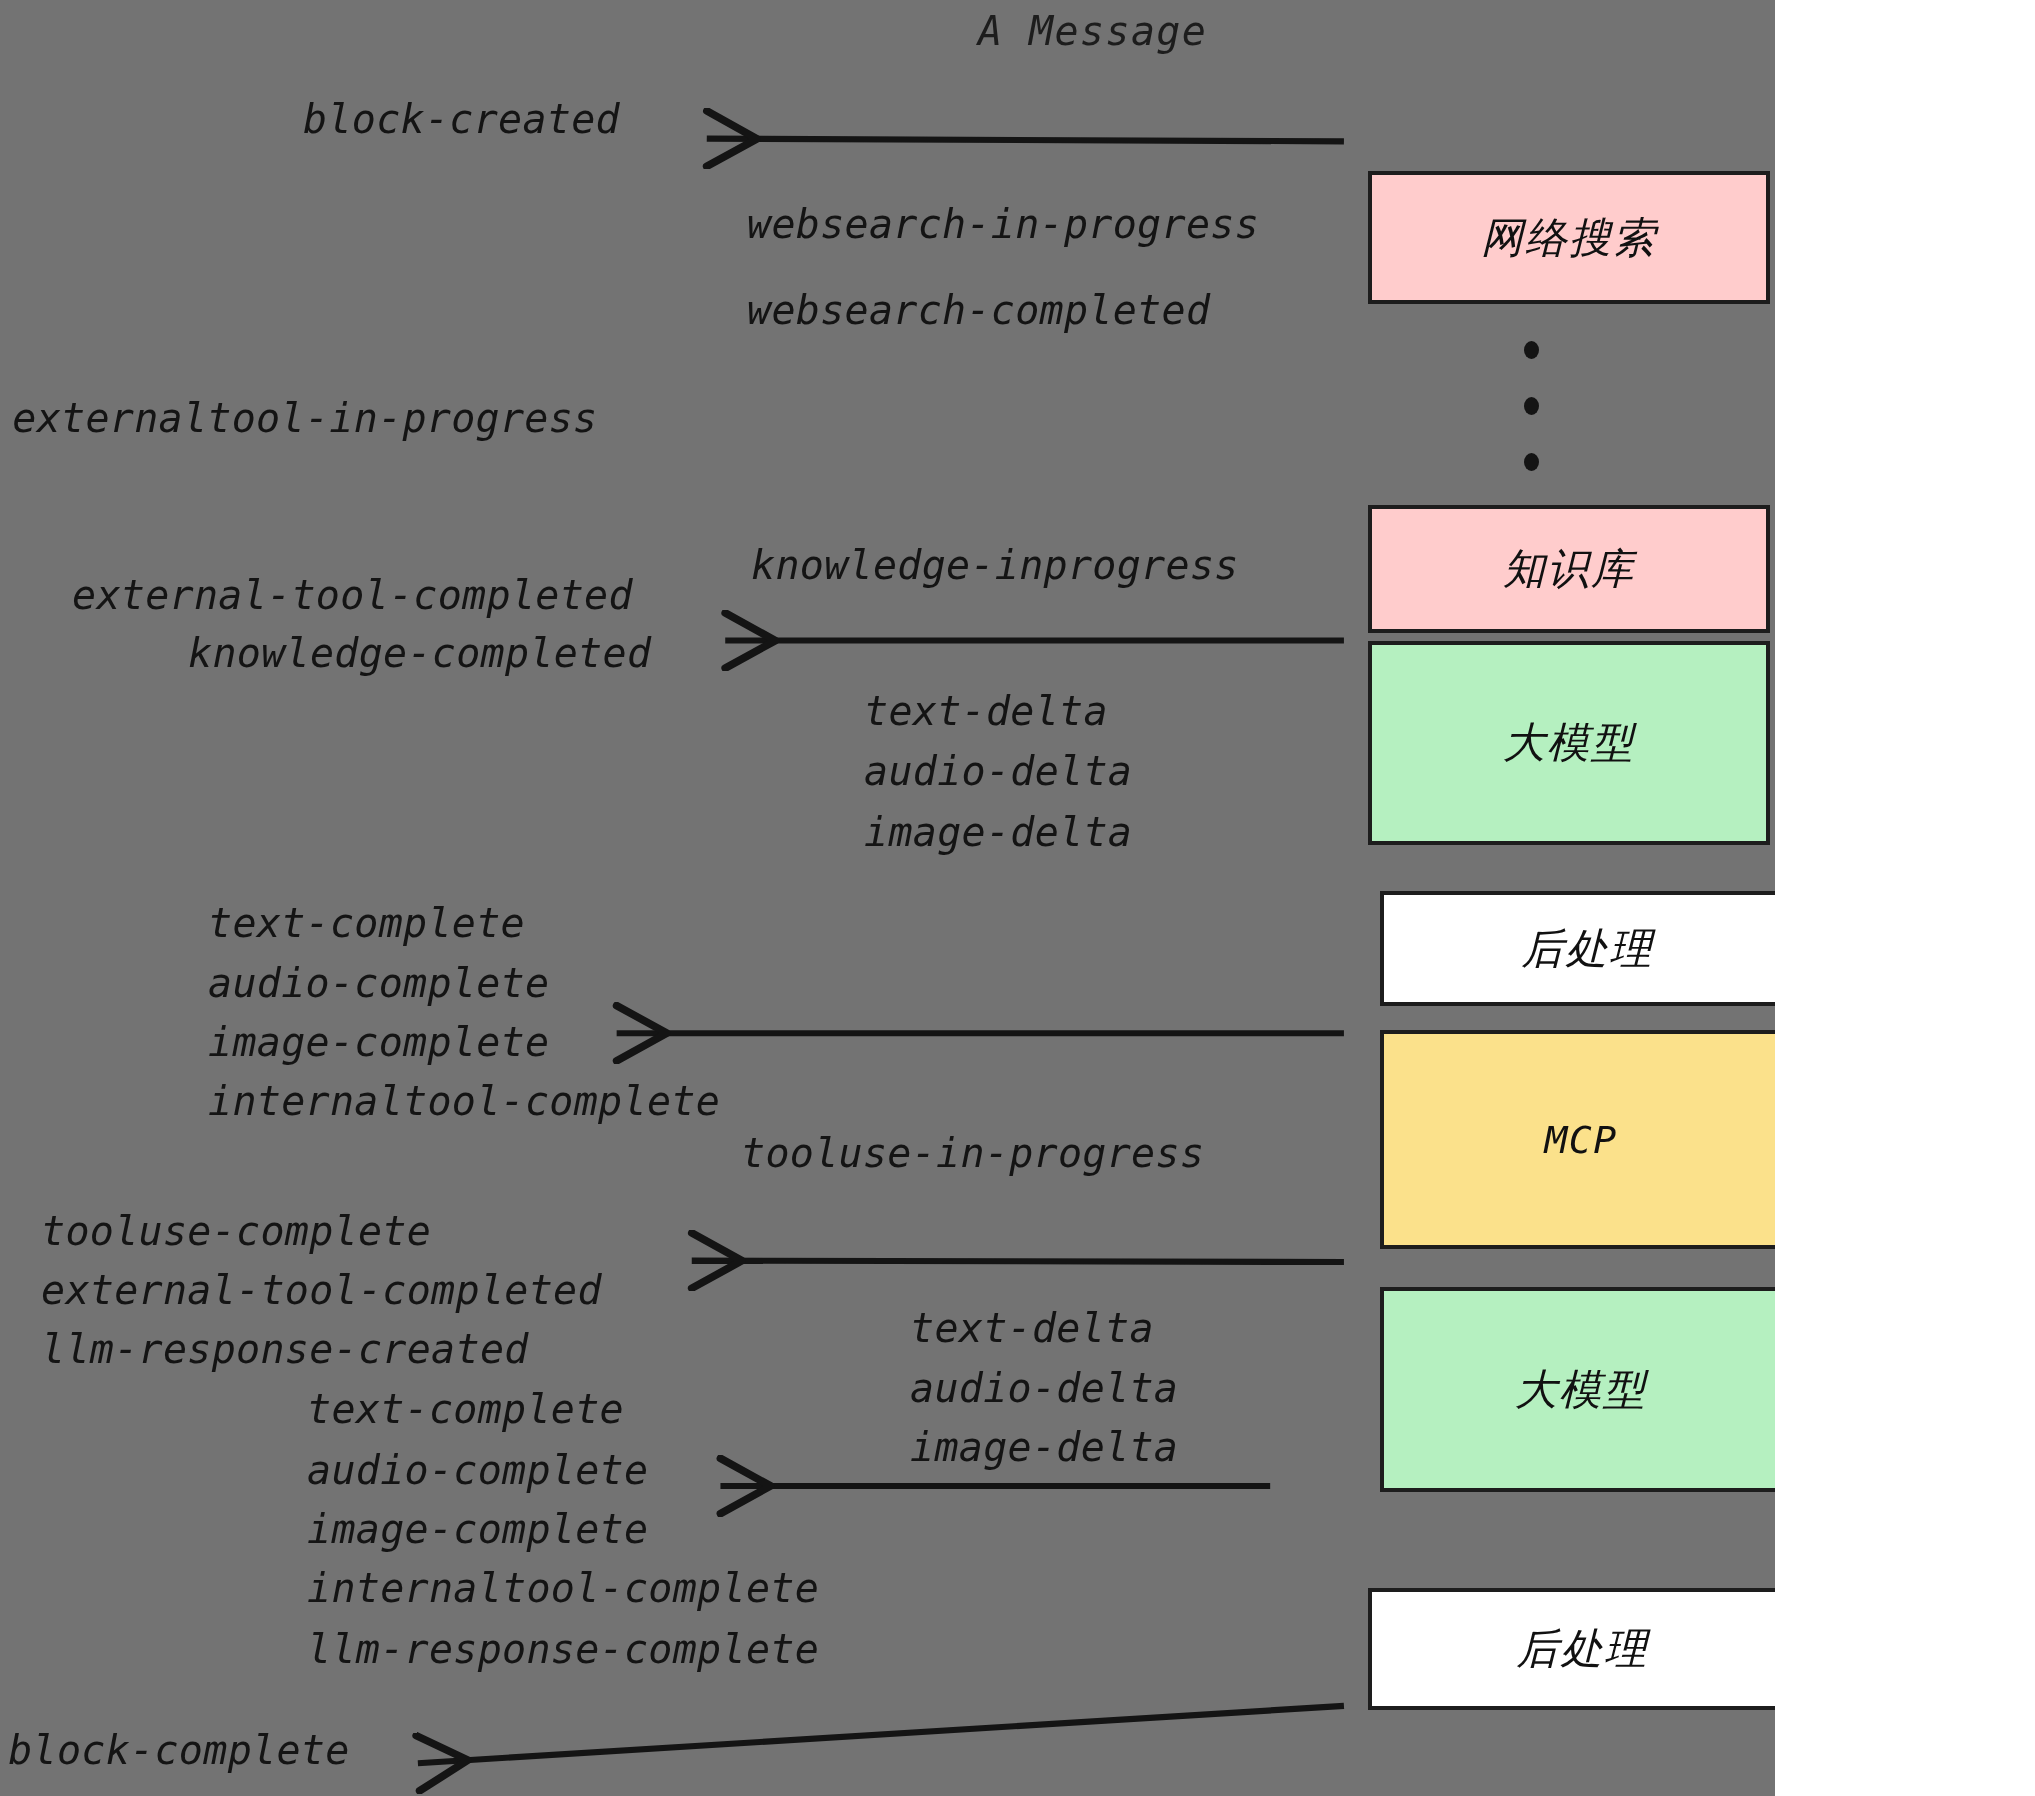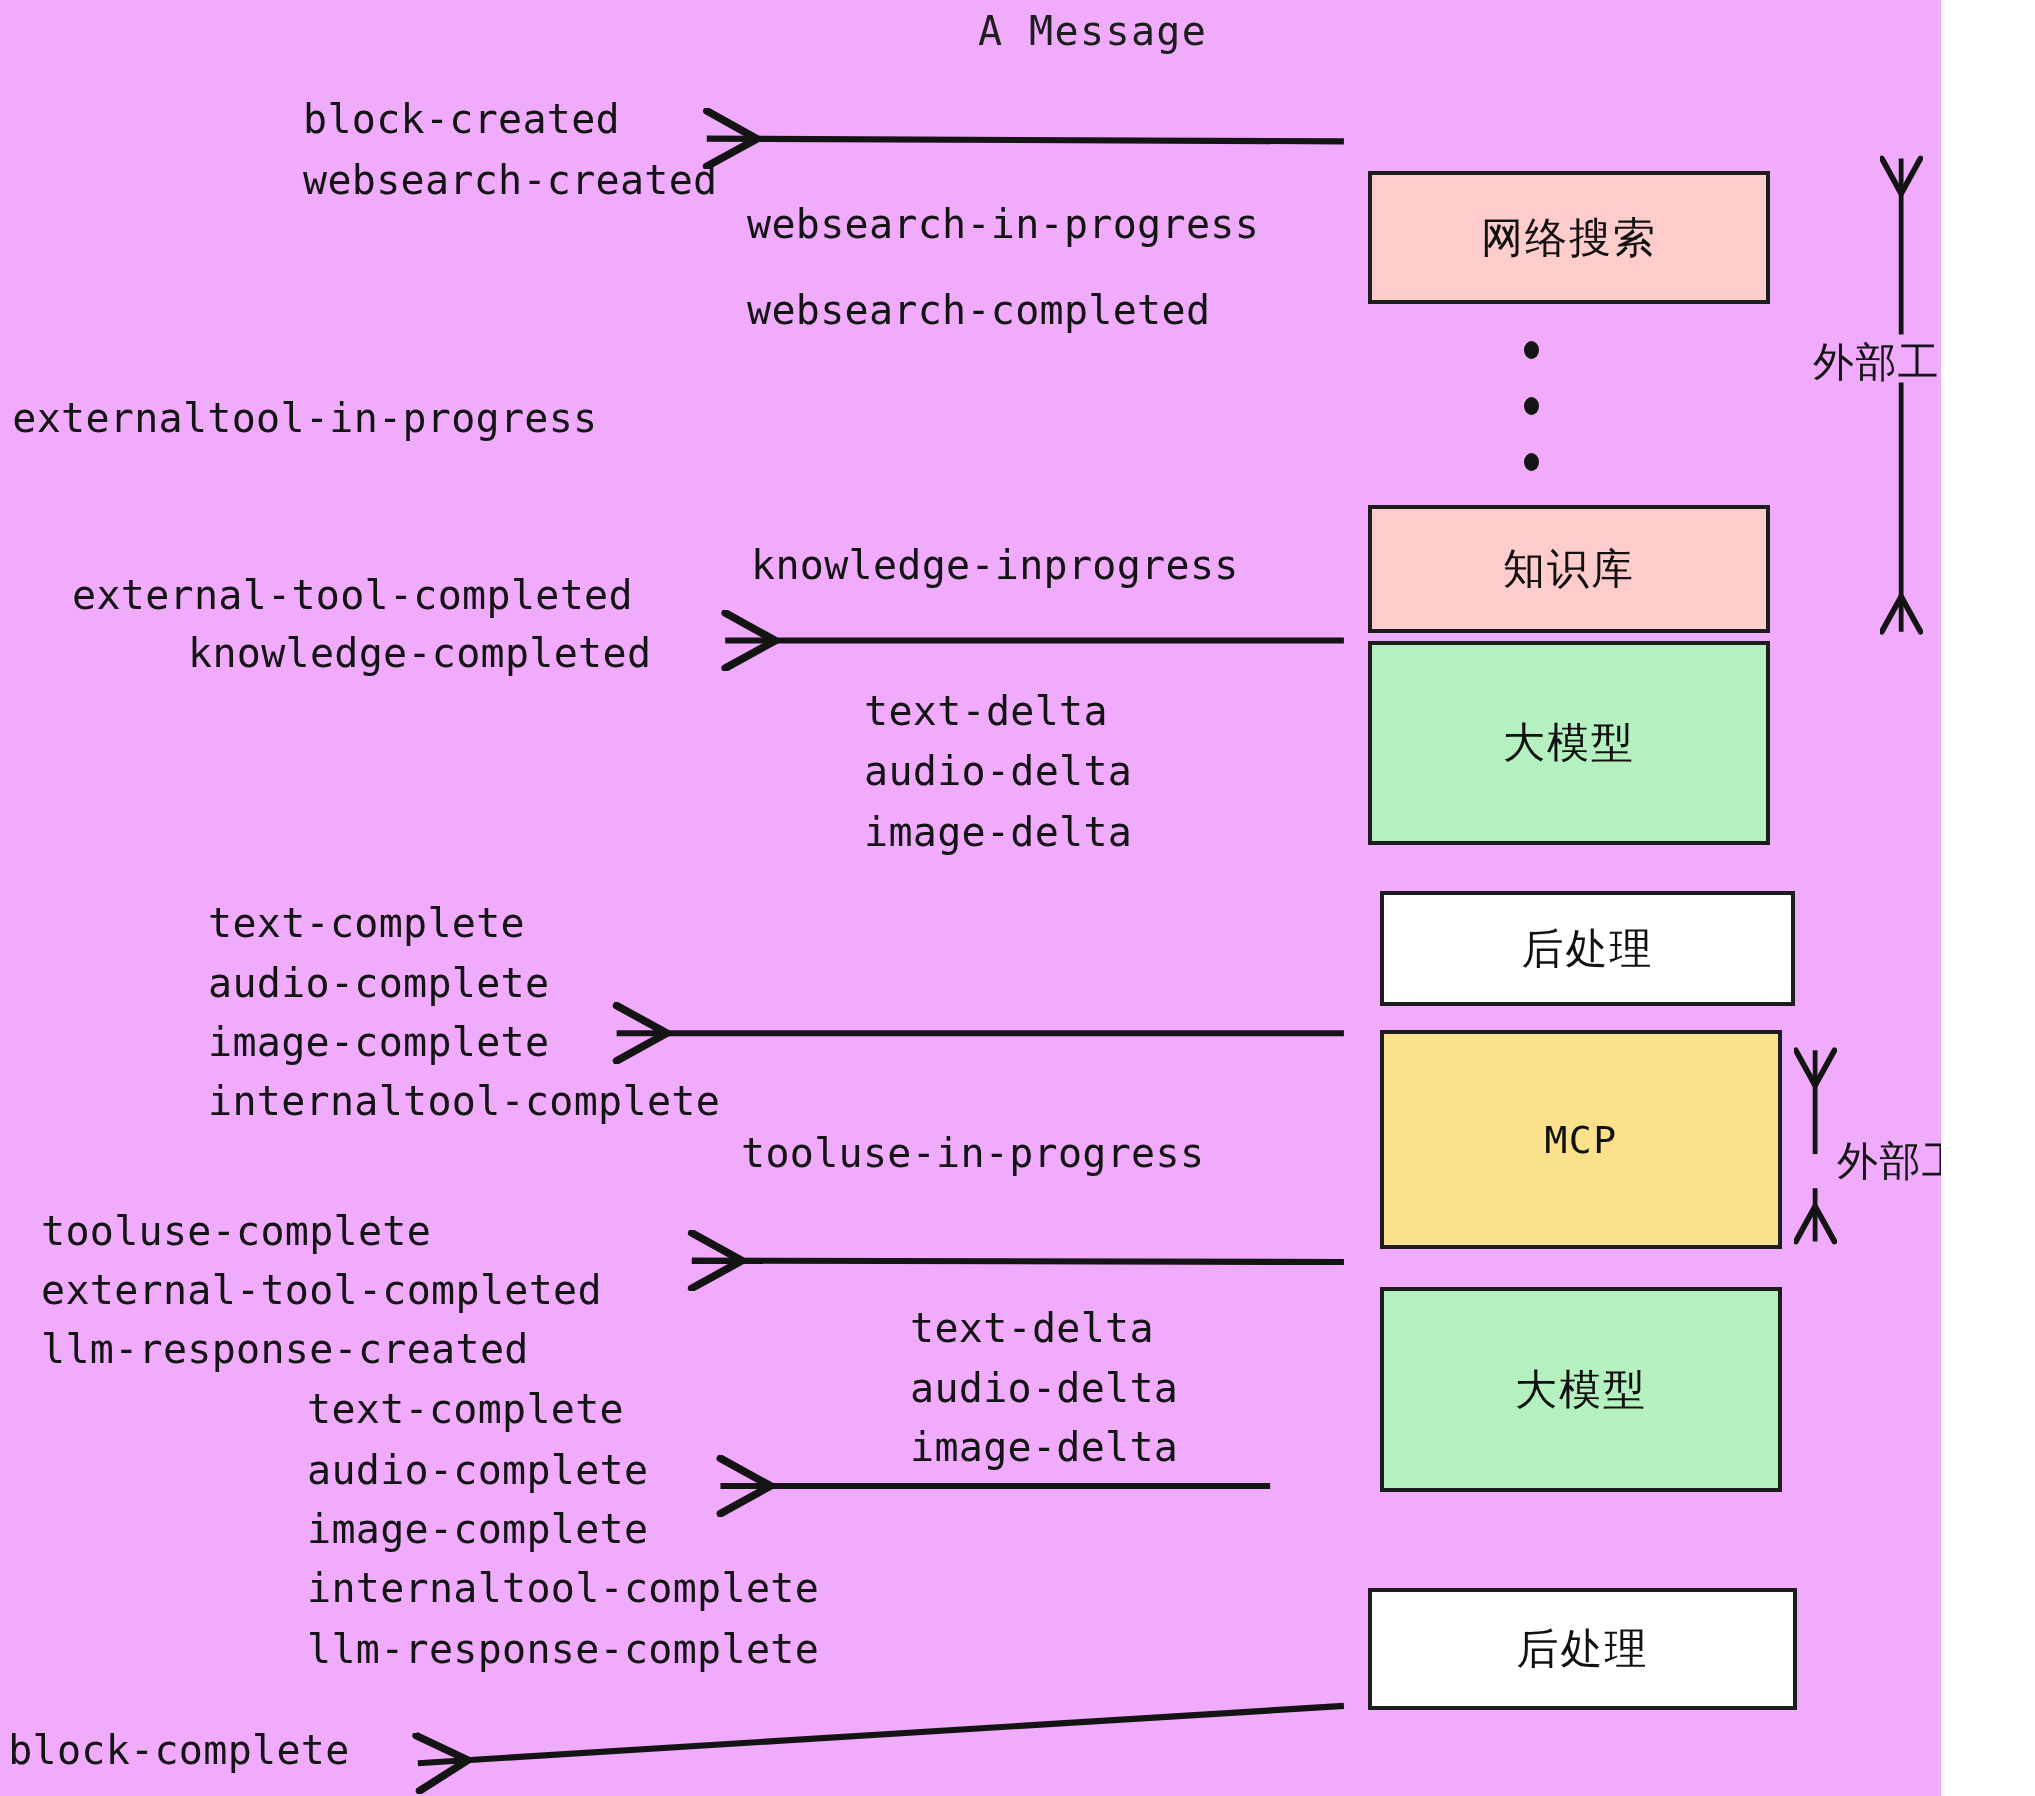--- a/index.html
+++ b/index.html
@@ -1,22 +1,23 @@
 <!DOCTYPE html>
 <html style="font-size:11px"><head>
 <meta charset="utf-8">
 <style>
   html,body{margin:0;padding:0;background:#ffffff;}
   #stage{
     position:relative;
-    width:1941px;
+    width:1775px;
     height:1796px;
-    background:#f0abfc;
+    background:#737373;
     overflow:hidden;
     font-family:"DejaVu Sans Mono","Liberation Mono",monospace;
+    font-style:italic;
   }
   #svg-layer{
     position:absolute; left:0; top:0; width:2035px; height:1796px;
     pointer-events:none;
   }
   .title{
     position:absolute;
     font-family:"DejaVu Sans Mono","Liberation Mono",monospace;
     font-size:40px;
     color:#1d1d1d;
@@ -143,21 +144,20 @@
   <div class="node" style="left:1344px; top:1588px; width:429px; height:122px; background:#ffffff;">
     <span class="node-label">后处理</span>
   </div>
 
   <div class="side-label" style="left:1813px; top:335px;">外部工具</div>
 
   <div class="side-label" style="left:1837px; top:1134px;">外部工具</div>
 
   <div class="evt" style="left:303px; top:96px;">block-created</div>
 
-  <div class="evt" style="left:303px; top:157px;">websearch-created</div>
 
   <div class="evt" style="left:747px; top:201px;">websearch-in-progress</div>
 
   <div class="evt" style="left:12.3px; top:395px;">externaltool-in-progress</div>
 
   <div class="evt" style="left:747px; top:287px;">websearch-completed</div>
 
   <div class="evt" style="left:751px; top:542px;">knowledge-inprogress</div>
 
   <div class="evt" style="left:72px; top:572px;">external-tool-completed</div>

